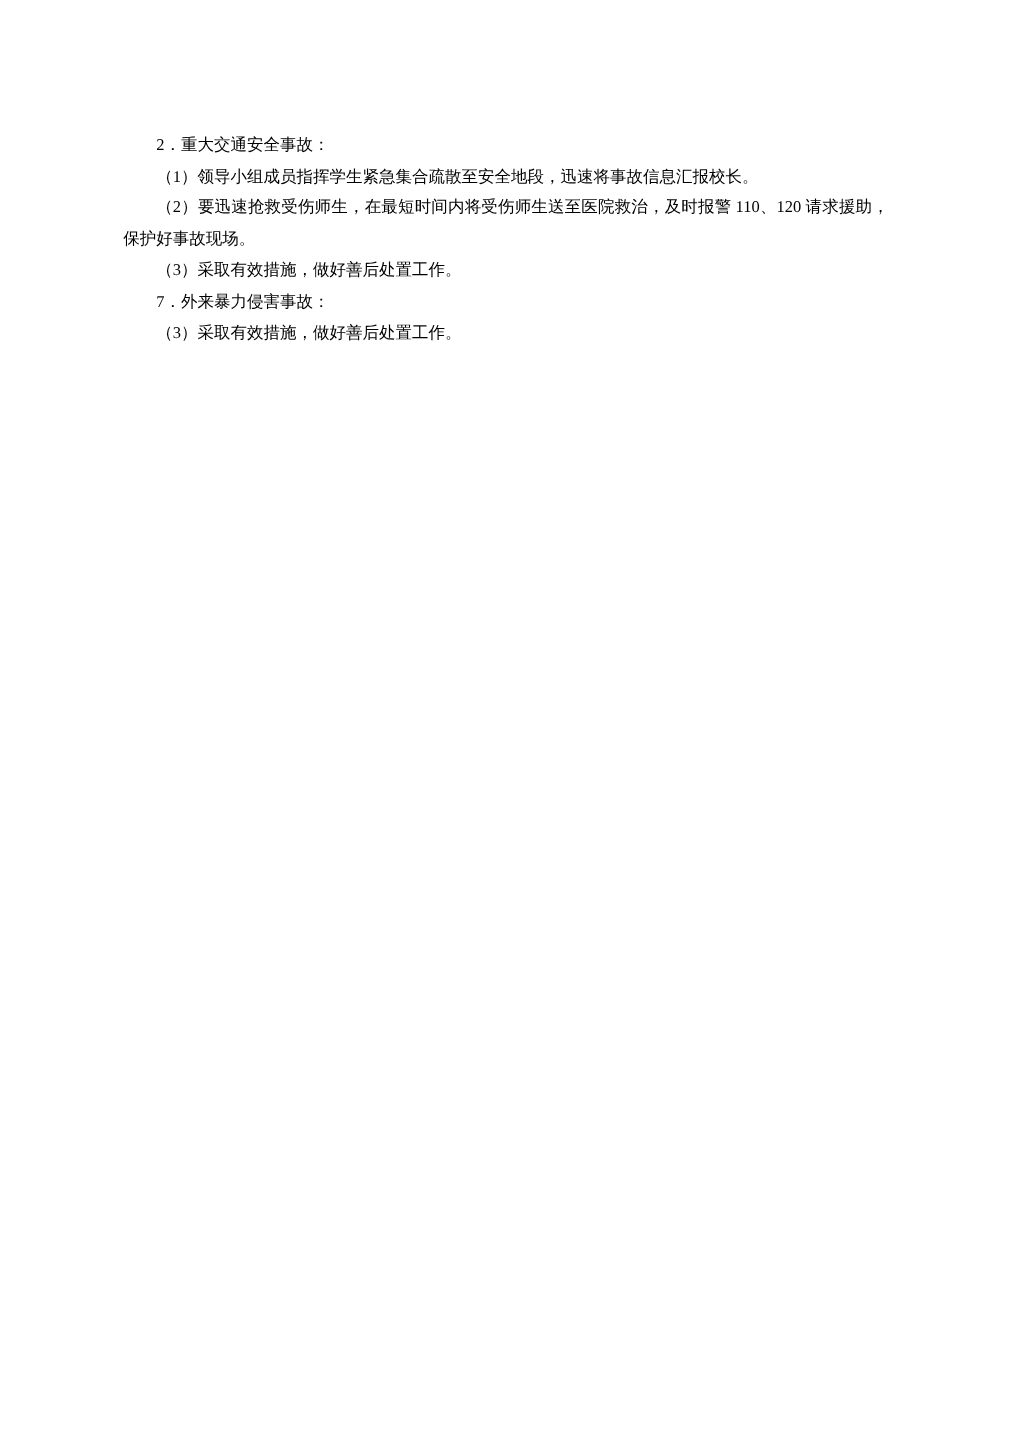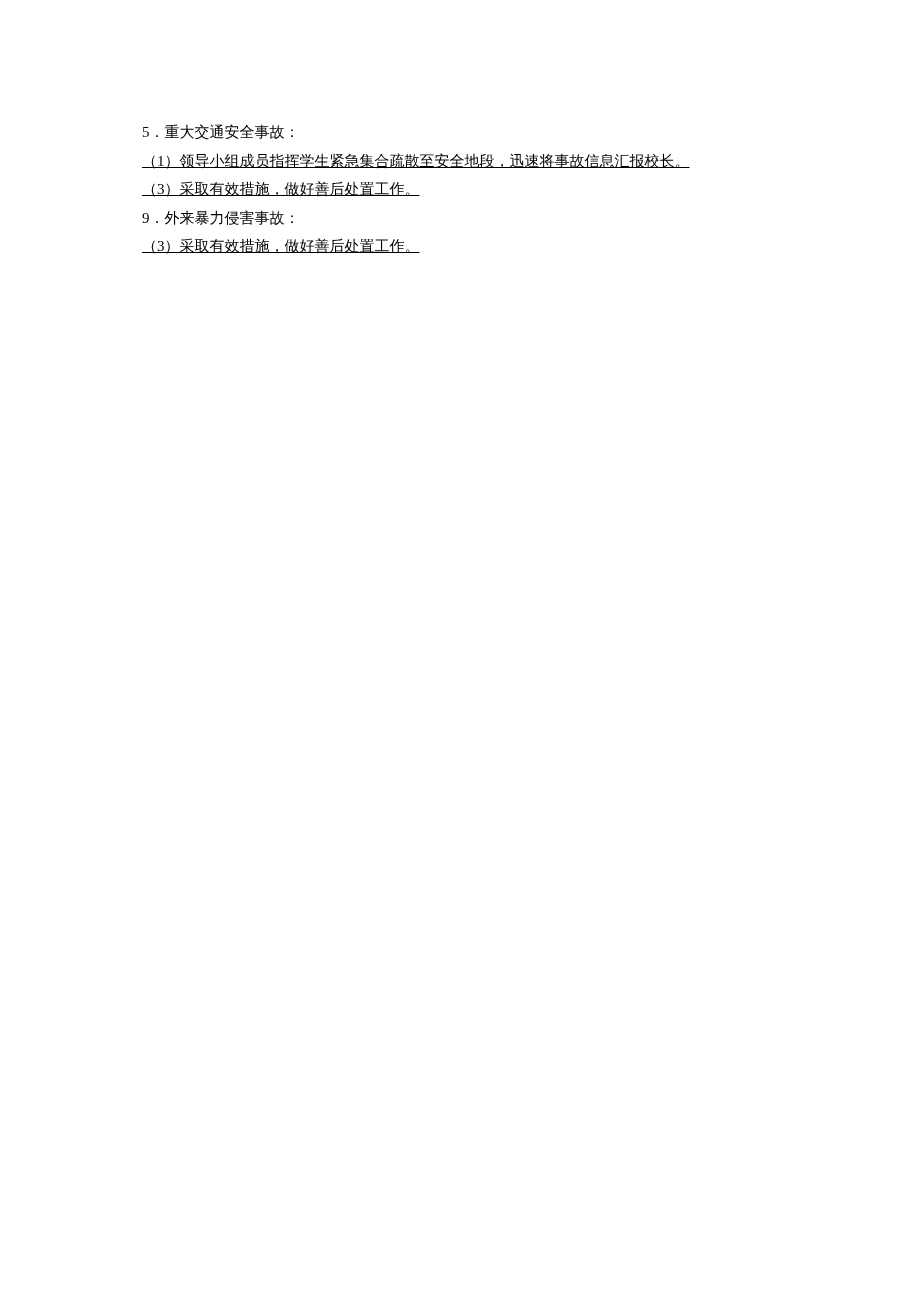--- a/index.html
+++ b/index.html
@@ -18,28 +18,28 @@
       padding: 118px 112px 0 112px;
     }
     .document {
       text-align: justify;
     }
     .section-header {
       text-indent: 2em;
     }
     .item-level1 {
       text-indent: 2em;
-      text-decoration: underline;
     }
     .item-level1-start {
       text-indent: 2em;
     }
   </style>
 </head>
 <body>
 
 <div class="document">
-  <p class="section-header">5．重大交通安全事故：</p>
+  <p class="section-header">2．重大交通安全事故：</p>
   <p class="item-level1">（1）领导小组成员指挥学生紧急集合疏散至安全地段，迅速将事故信息汇报校长。</p>
+  <p class="item-level1-start">（2）要迅速抢救受伤师生，在最短时间内将受伤师生送至医院救治，及时报警 110、120 请求援助，保护好事故现场。</p>
   <p class="item-level1">（3）采取有效措施，做好善后处置工作。</p>
-  <p class="section-header">9．外来暴力侵害事故：</p>
+  <p class="section-header">7．外来暴力侵害事故：</p>
   <p class="item-level1">（3）采取有效措施，做好善后处置工作。</p>
 </div>
 
 </body></html>

